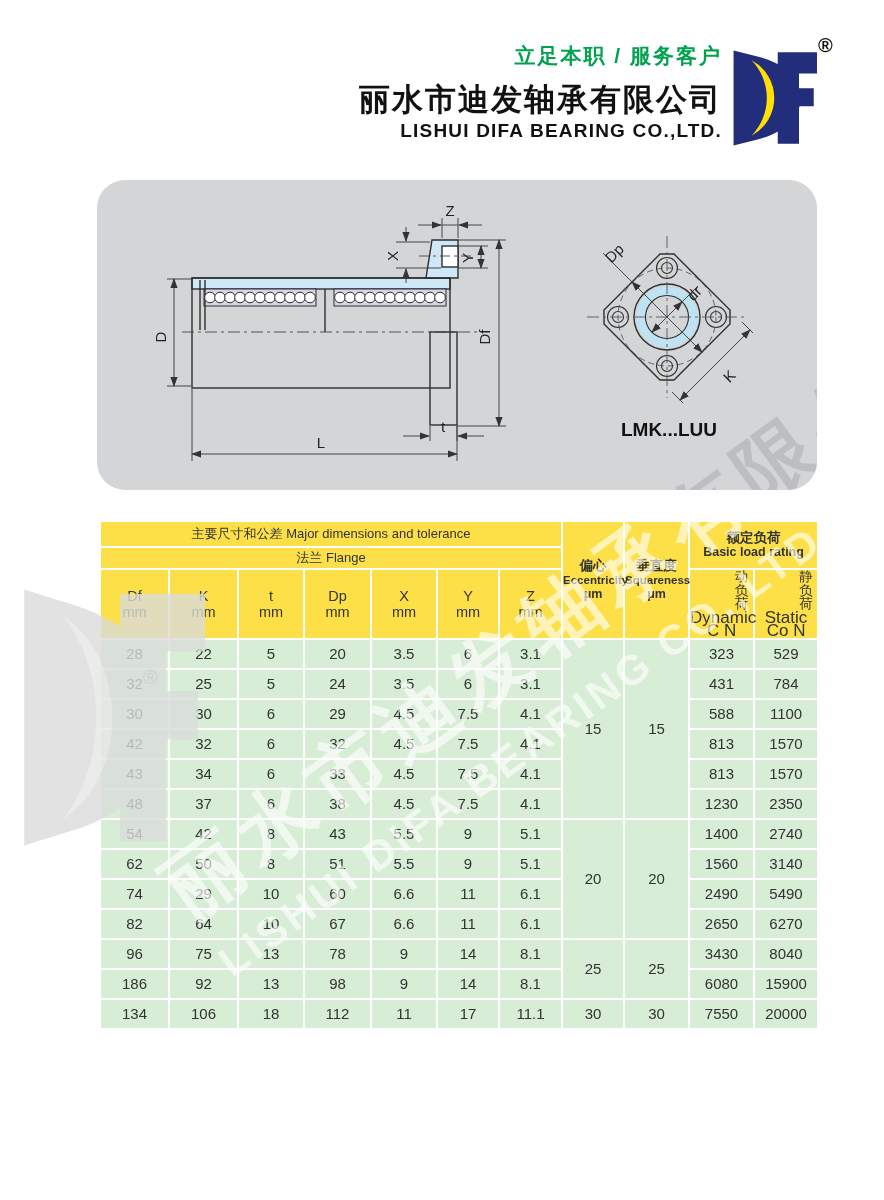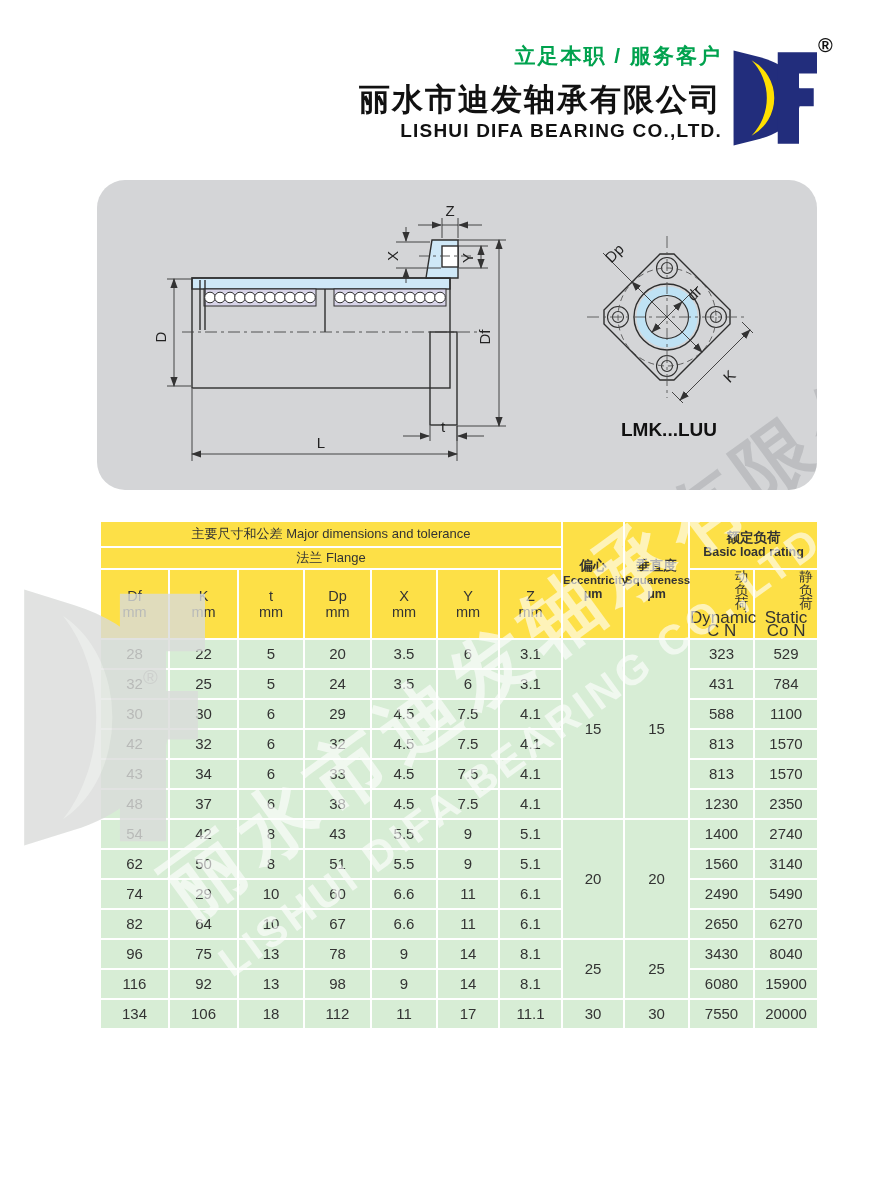--- a/index.html
+++ b/index.html
@@ -409,21 +409,21 @@
           <td>78</td>
           <td>9</td>
           <td>14</td>
           <td>8.1</td>
           <td rowspan="2">25</td>
           <td rowspan="2">25</td>
           <td>3430</td>
           <td>8040</td>
         </tr>
         <tr>
-          <td>116</td>
+          <td>186</td>
           <td>92</td>
           <td>13</td>
           <td>98</td>
           <td>9</td>
           <td>14</td>
           <td>8.1</td>
           <td>6080</td>
           <td>15900</td>
         </tr>
         <tr>

